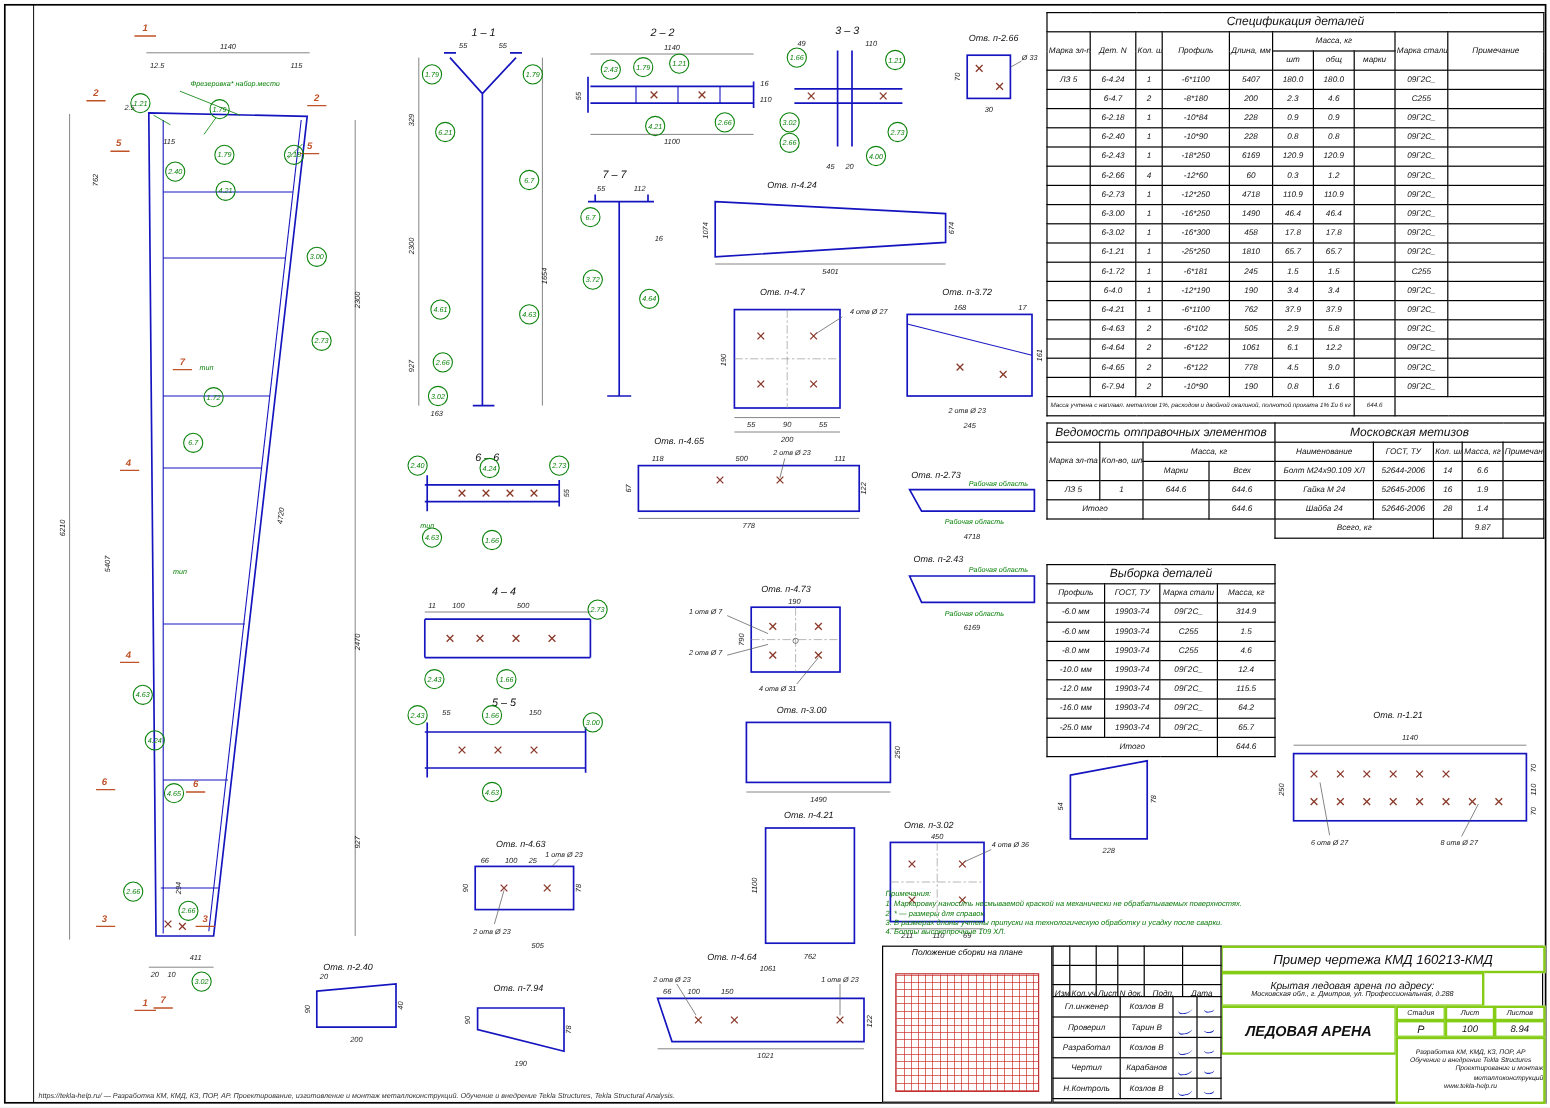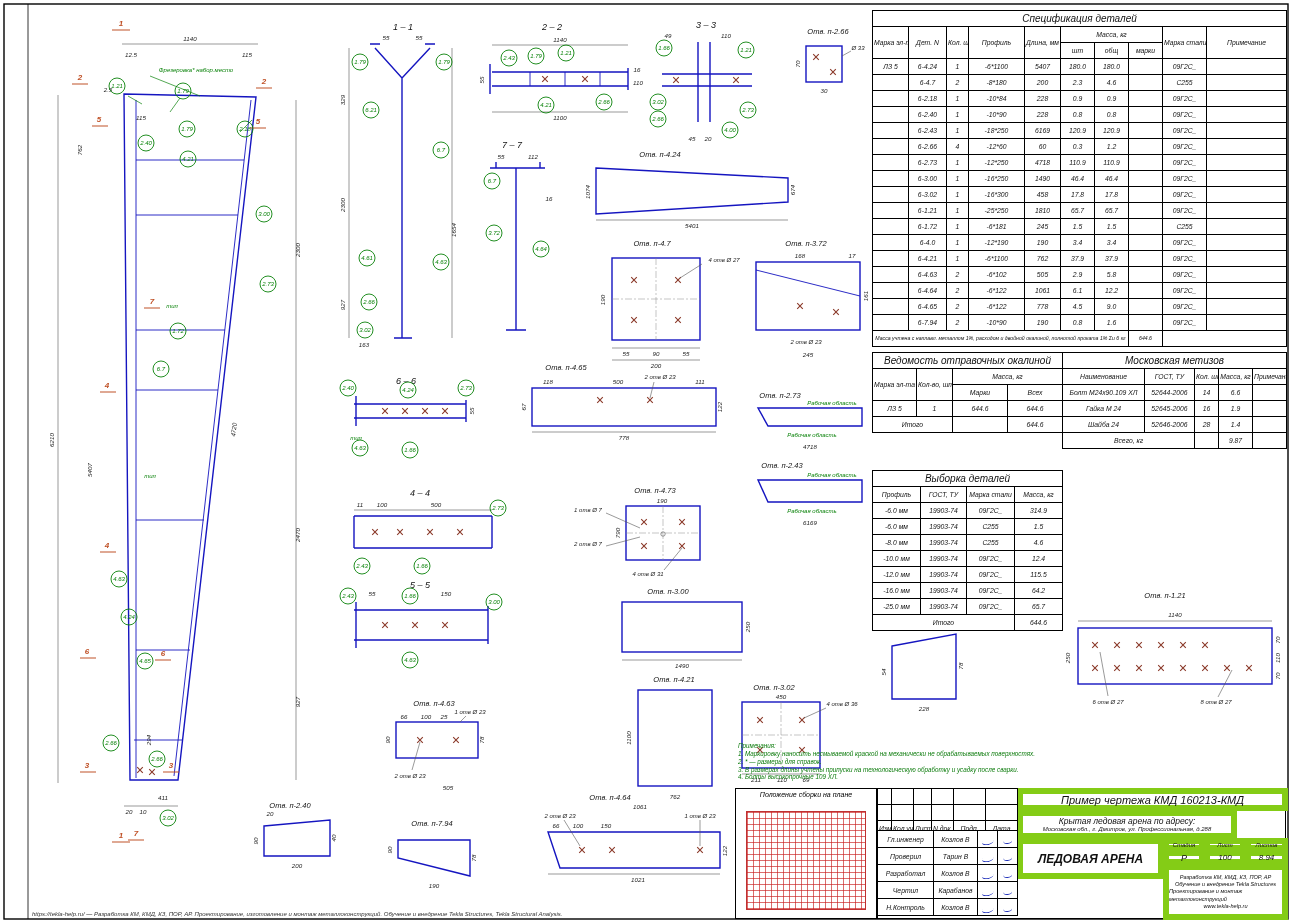--- a/index.html
+++ b/index.html
@@ -25,22 +25,22 @@
   
   .tb{border-collapse:collapse;table-layout:fixed;position:absolute;background:#fff;z-index:3}
   .tb th,.tb td{border:1px solid #000;font-style:italic;font-weight:normal;font-size:6.8px;
       text-align:center;padding:0 1px;overflow:hidden;white-space:nowrap;height:15px;color:#111}
   .tb tr.ttl td{font-size:10px;height:15px}
   .tb tr.noterow td{font-size:5.2px;white-space:normal;line-height:1.05}
   .panel{position:absolute;background:#fff;z-index:3;box-sizing:border-box}
   .notesbox{border:none;font-style:italic;color:#0a7a0a;font-size:6.3px;line-height:1.25}
   .notesbox p{margin:0}
   .stamp{border:1.5px solid #000}
-  .stamp .cell{position:absolute;box-sizing:border-box;border:6px solid #84cc16;background:#fff;
-      display:flex;align-items:center;justify-content:center;text-align:left;font-style:italic;color:#111}
+  .stamp .cell{position:absolute;box-sizing:border-box;border:2px solid #84cc16;background:#fff;
+      display:flex;align-items:center;justify-content:center;text-align:right;font-style:italic;color:#111}
   .sig{display:block;width:70%;height:7px;margin:3px auto 0;border-bottom:1.6px solid #2233bb;
       border-radius:50%;transform:rotate(-8deg) skewX(-25deg)}
   .sig2{display:block;width:55%;height:6px;margin:3px auto 0;border-bottom:1.2px solid #2233bb;
       border-radius:50%;transform:rotate(-5deg)}
   .hatch{position:absolute;left:10px;top:22px;right:10px;bottom:8px;border:1px solid #c03030;
       background:
         repeating-linear-gradient(0deg,rgba(200,30,30,.65) 0 .8px,transparent .8px 6px),
         repeating-linear-gradient(90deg,rgba(200,30,30,.65) 0 .8px,transparent .8px 6px)}
   .footer{position:absolute;left:32px;top:911px;font-size:6px;font-style:italic;color:#333;z-index:3}
 </style>
@@ -871,21 +871,21 @@
 
 <table class="tb" style="left:872px;top:352px;width:190px">
   <colgroup>
         <col style="width:44px">
         <col style="width:36px">
         <col style="width:55px">
         <col style="width:55px">
       </colgroup>
   <tbody>
     <tr class="ttl">
-          <td colspan="4">Ведомость отправочных окалиной</td>
+          <td colspan="4">Ведомость отправочных элементов</td>
         </tr>
     <tr>
       <th rowspan="2">Марка эл-та</th>
       <th rowspan="2">Кол-во, шт</th>
       <th colspan="2">Масса, кг</th>
     </tr>
     <tr>
       <th>Марки</th>
       <th>Всех</th>
     </tr>

